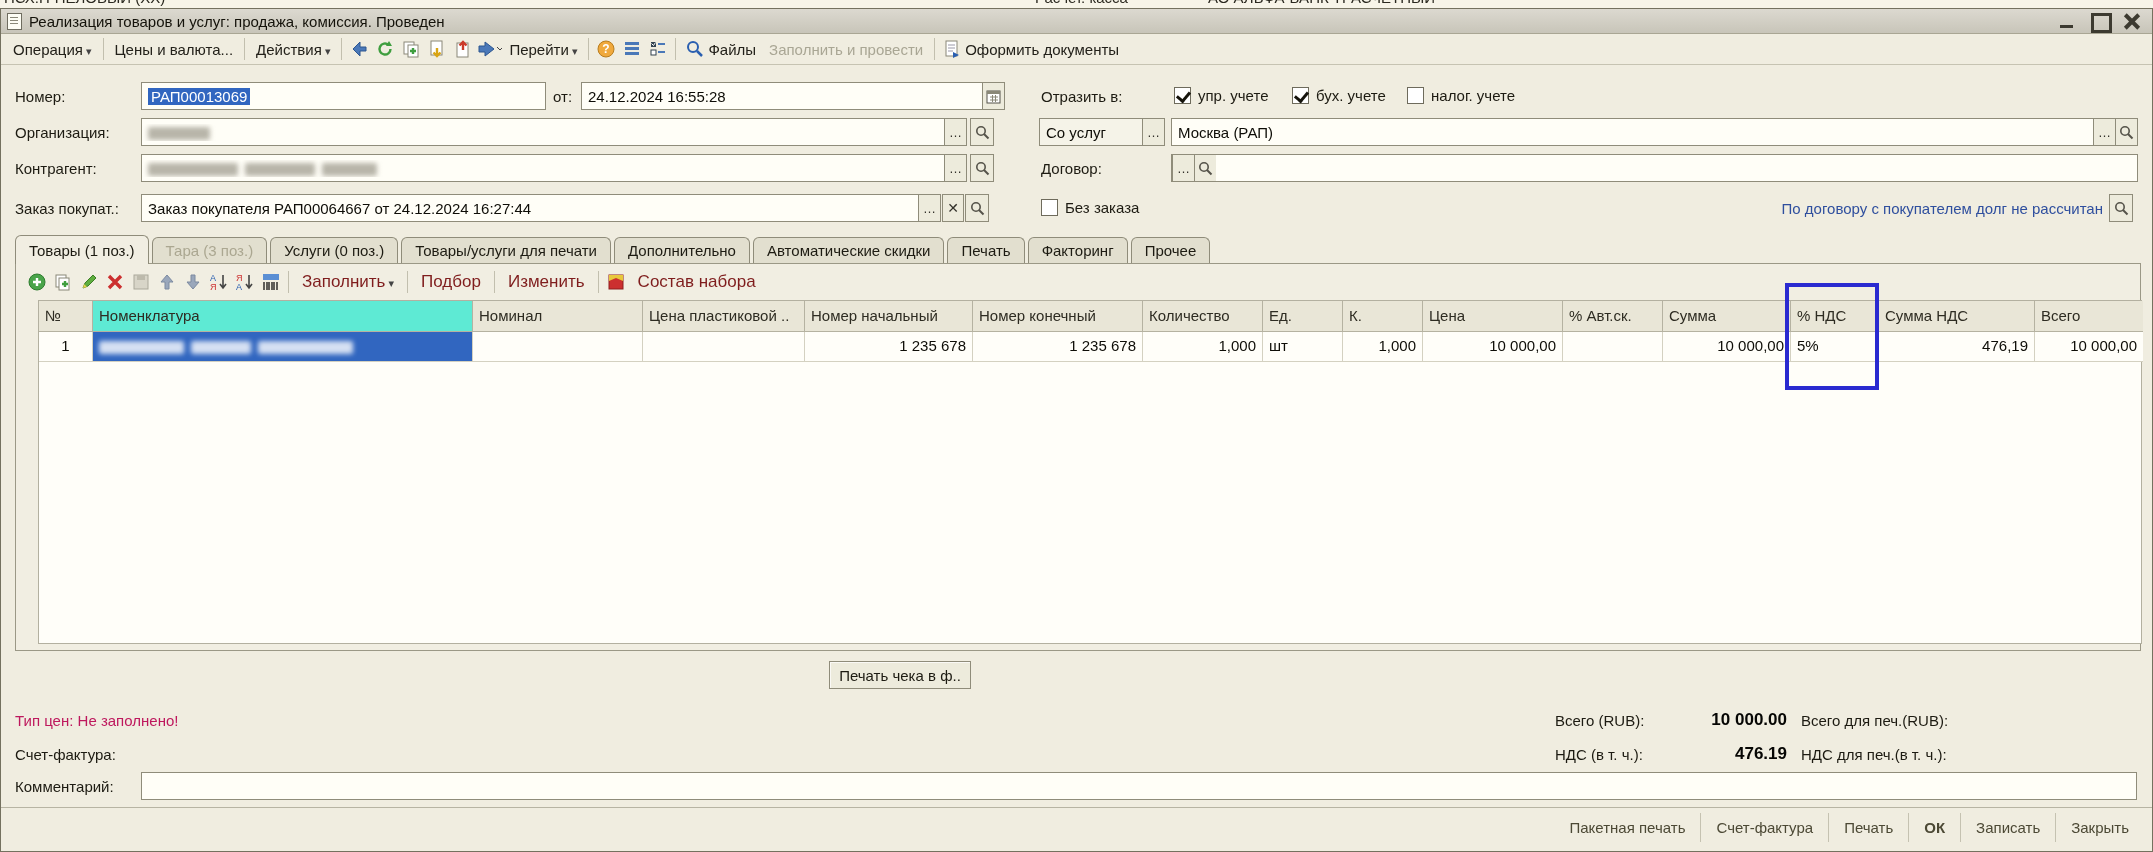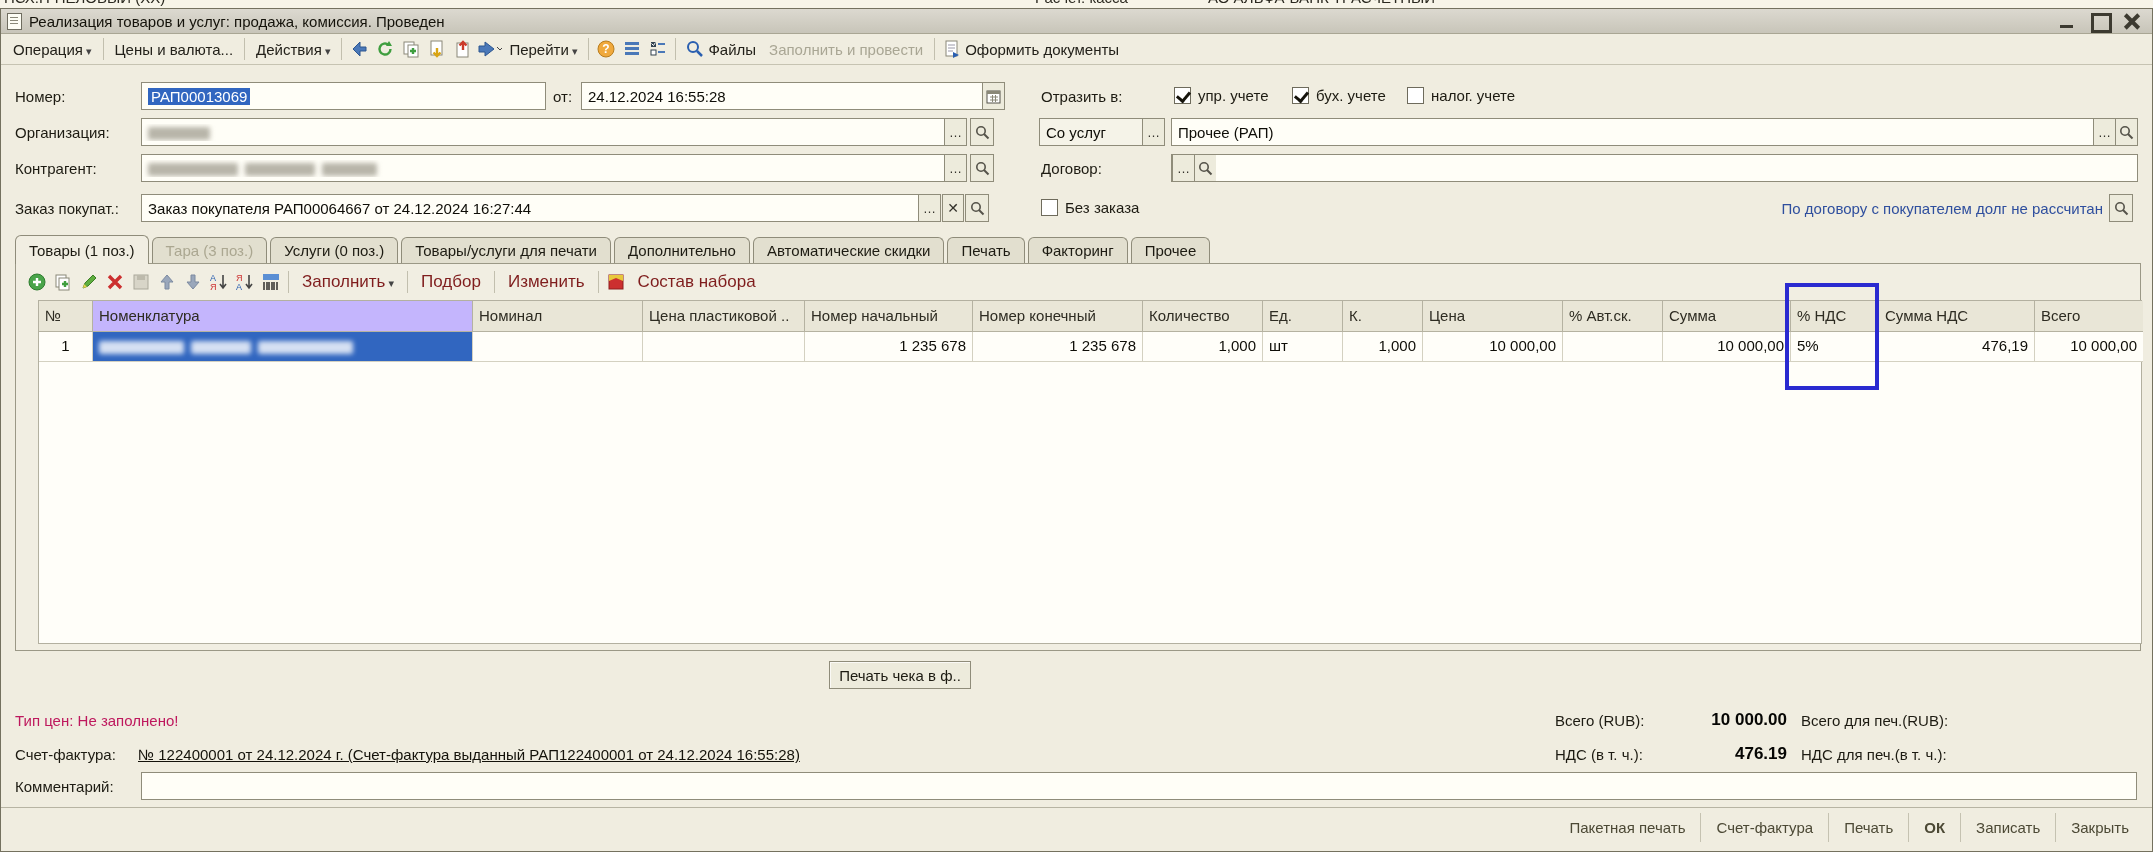--- a/index.html
+++ b/index.html
@@ -62,21 +62,21 @@
   .panel { position:absolute; left:14px; top:254px; width:2126px; height:388px; background:#f1eee2; border:1px solid #9b9886; }
   .tbl-toolbar { position:absolute; left:0; top:0; right:0; height:35px; display:flex; align-items:center; padding:0 8px; }
   .gi { width:26px; height:24px; display:inline-flex; align-items:center; justify-content:center; flex:none; cursor:pointer; }
   .gbtn { font-size:17px; color:#7f1d1d; padding:3px 9px; white-space:nowrap; cursor:pointer; }
   .gbtn.drop::after { content:" ▾"; font-size:11px; color:#444; }
   .gsep { width:1px; height:22px; background:#c2bfae; margin:0 4px; flex:none; }
 
   .grid { position:absolute; left:22px; top:36px; width:2104px; bottom:6px; background:#fffef9; border:1px solid #b3b0a0; }
   .hdr { display:flex; height:31px; }
   .hc { background:#e9e6d7; border-right:1px solid #b5b2a1; border-bottom:1px solid #b5b2a1; font-size:15px; color:#2e2c22; padding:6px 6px 0; white-space:nowrap; overflow:hidden; flex:none; }
-  .hc.cur { background:#c4b5fd; }
+  .hc.cur { background:#5eead4; }
   .row { display:flex; height:30px; }
   .rc { border-right:1px solid #d4d1c1; border-bottom:1px solid #d4d1c1; font-size:15px; color:#0e0d07; padding:5px 6px 0; white-space:nowrap; overflow:hidden; flex:none; background:#fffef9; }
   .rc.num { text-align:right; }
   .rc.center { text-align:center; }
   .rc.selcell { background:#3166c0; }
 
   .chunk { display:inline-block; height:13px; border-radius:2px; margin-right:7px; vertical-align:middle; filter:blur(2.5px); }
   .chunk.g { background:#b8b5a9; }
   .chunk.w { background:rgba(255,255,255,.8); }
 
@@ -270,21 +270,21 @@
     <span class="cb" style="left:1406px; top:78px;">
       <span class="box"></span>
       <span>налог. учете</span>
     </span>
 
     <div class="fld" style="left:1038px; top:109px; width:126px; background:#f5f3e8;">
       <span class="val">Со услуг</span>
       <span class="fbtn">…</span>
     </div>
     <div class="fld" style="left:1170px; top:109px; width:967px;">
-      <span class="val">Прочее (РАП)</span>
+      <span class="val">Москва (РАП)</span>
       <span class="fbtn">…</span>
       <span class="fbtn">
         <svg width="15" height="15">
             <circle cx="6" cy="6" r="4.2" fill="none" stroke="#55534a" stroke-width="1.6"></circle>
             <path d="M9 9 L13.5 13.5" stroke="#55534a" stroke-width="2"></path>
           </svg>
       </span>
     </div>
 
     <span class="lbl" style="left:1040px; top:151px;">Договор:</span>
@@ -440,21 +440,20 @@
 
     <div class="pbtn">Печать чека в ф..</div>
 
     <span class="lbl blue-note" style="left:14px; top:703px;">Тип цен: Не заполнено!</span>
 
     <span class="tot-lbl" style="left:1554px; top:703px;">Всего (RUB):</span>
     <span class="tot-val" style="left:1650px; top:701px; width:136px;">10 000.00</span>
     <span class="tot-lbl" style="left:1800px; top:703px;">Всего для печ.(RUB):</span>
 
     <span class="lbl" style="left:14px; top:737px;">Счет-фактура:</span>
-    <span class="lbl blk-link" style="left:137px; top:737px;">№ 122400001 от 24.12.2024 г. (Счет-фактура выданный РАП122400001 от 24.12.2024 16:55:28)</span>
 
     <span class="tot-lbl" style="left:1554px; top:737px;">НДС (в т. ч.):</span>
     <span class="tot-val" style="left:1650px; top:735px; width:136px;">476.19</span>
     <span class="tot-lbl" style="left:1800px; top:737px;">НДС для печ.(в т. ч.):</span>
 
     <span class="lbl" style="left:14px; top:769px;">Комментарий:</span>
     <div class="fld" style="left:140px; top:763px; width:1996px;">
         <span class="val"></span>
       </div>
 

